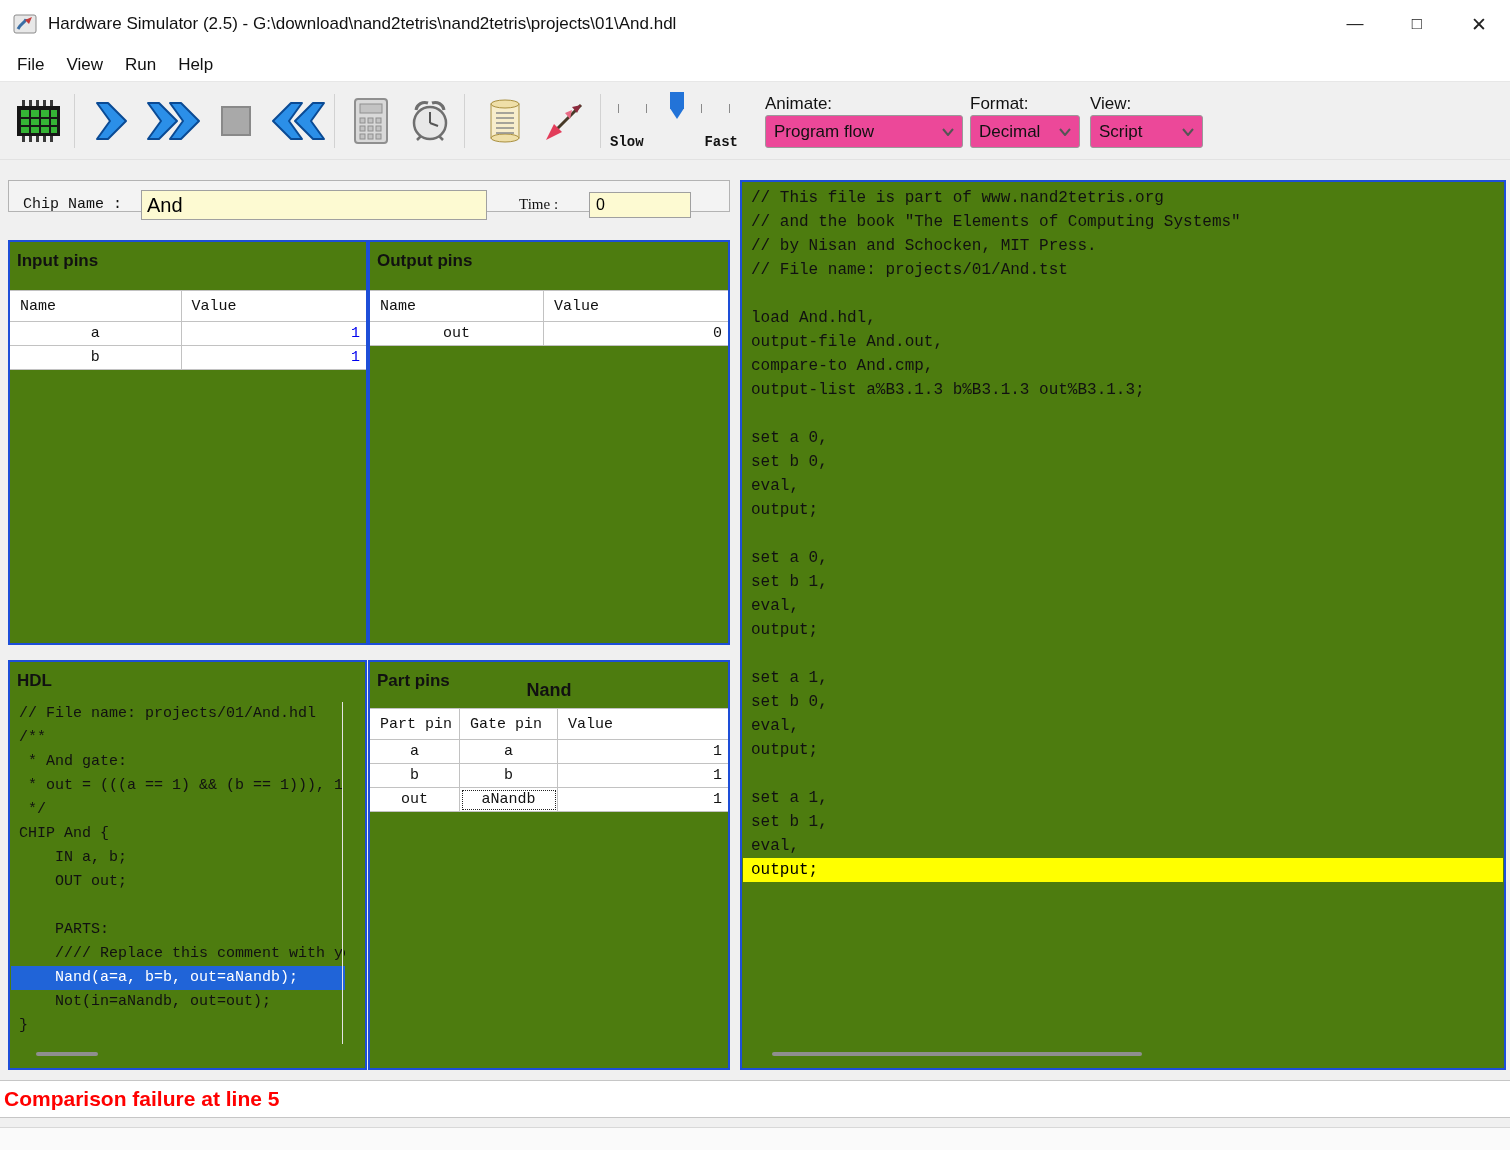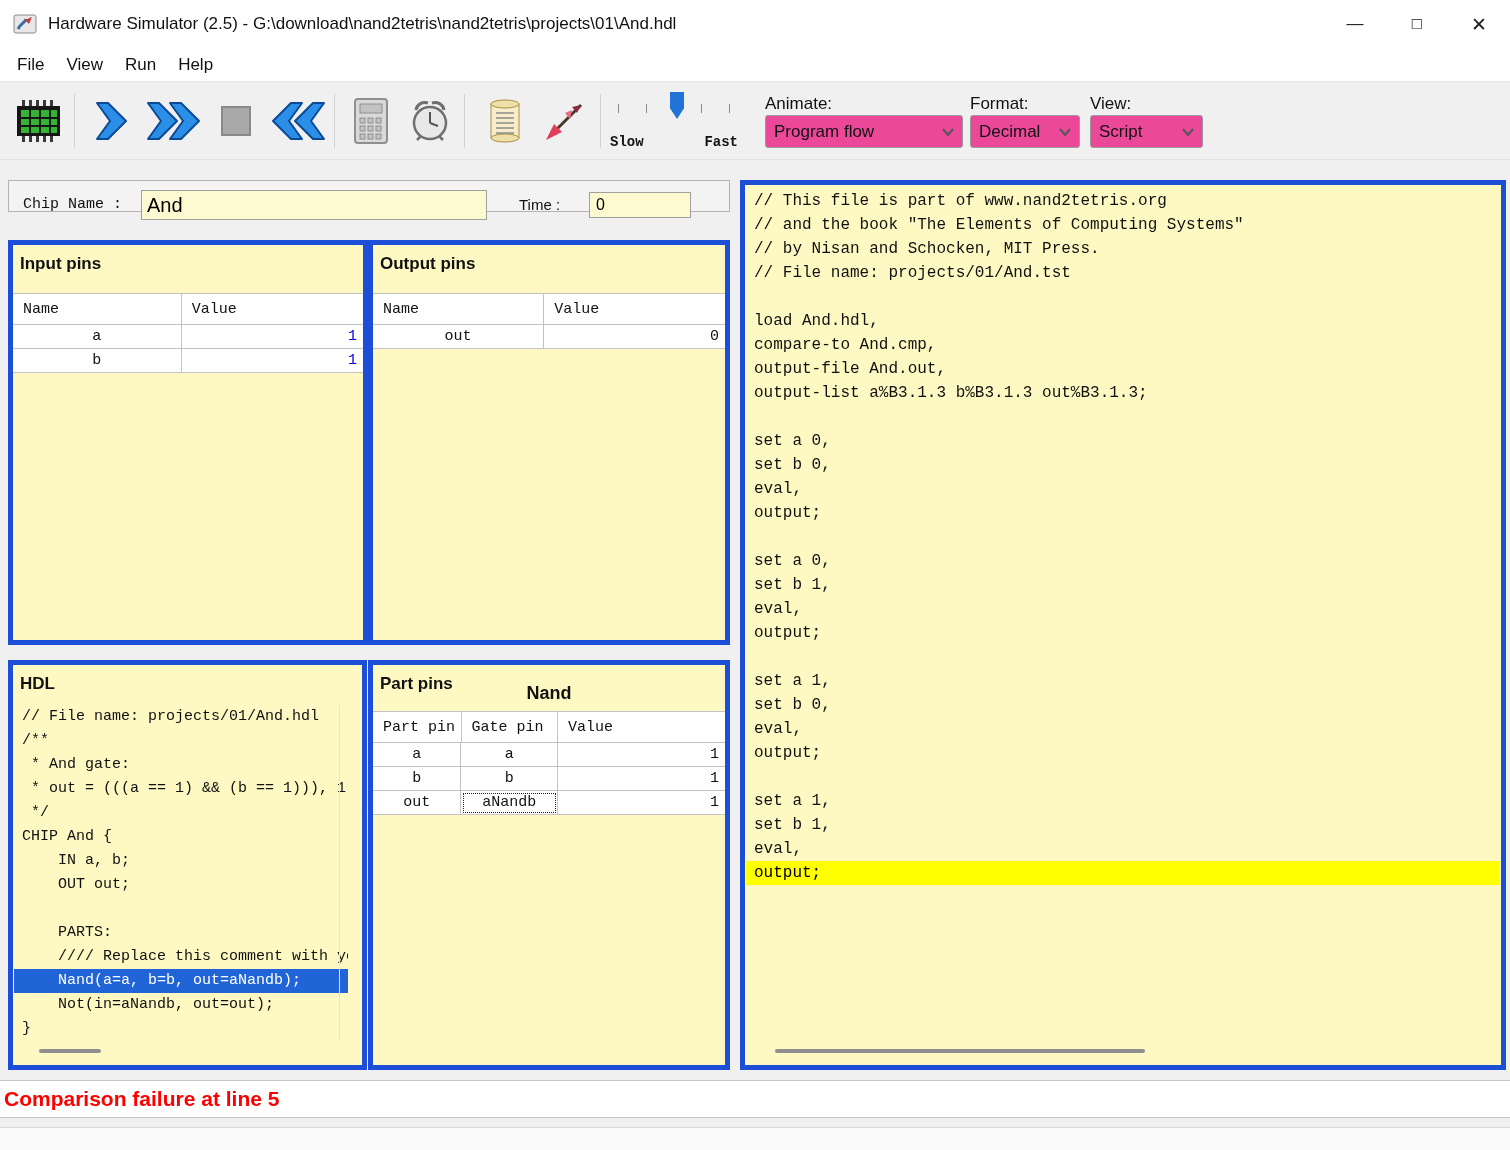--- a/index.html
+++ b/index.html
@@ -33,28 +33,28 @@
   .slider-ticks { position: absolute; left: 8px; right: 8px; top: 14px; display: flex; justify-content: space-between; }
   .slider-ticks span { width: 1px; height: 9px; background: #8a8a8a; }
   .slider-handle { position: absolute; left: 60px; top: 2px; width: 14px; height: 27px; background: #2273d8; clip-path: polygon(0 0, 100% 0, 100% 60%, 50% 100%, 0 60%); }
   .slider-labels { position: absolute; left: 0; right: 0; bottom: 2px; display: flex; justify-content: space-between; font-family: "Liberation Mono", monospace; font-weight: bold; font-size: 14px; }
 
   .combo-label { position: absolute; top: 12px; font-size: 17px; }
   .combo { position: absolute; top: 33px; height: 33px; background: #ec4899; border: 1px solid #9a9a9a; border-radius: 3px; display: flex; align-items: center; justify-content: space-between; padding: 0 8px; font-size: 17px; }
   .combo svg { flex: 0 0 auto; margin-left: 8px; }
 
   
-  .panel { position: absolute; background: #fef9c3; border: 5px solid #1d4ed8; }
+  .panel { position: absolute; background: #4d7c0f; border: 2px solid #1d4ed8; }
   .panel-title { position: absolute; left: 7px; top: 9px; font-weight: bold; font-size: 17px; }
 
   .chip-bar { position: absolute; left: 8px; top: 180px; width: 722px; height: 32px; background: #f3f3f3; border: 1px solid #b3b3b3; }
   .chip-name-label { position: absolute; left: 14px; top: 15px; font-size: 15px; font-family: "Liberation Mono", monospace; }
   .field { background: #fdfad2; border: 1px solid #a0a0a0; font-family: "Liberation Sans", sans-serif; }
   .chip-name-field { position: absolute; left: 132px; top: 9px; width: 346px; height: 30px; font-size: 20px; padding: 0 5px; }
-  .time-label { position: absolute; left: 510px; top: 15px; font-size: 15px; font-family: Liberation Sans, sans-serif; }
+  .time-label { position: absolute; left: 510px; top: 15px; font-size: 15px; font-family: Liberation Serif, serif; }
   .time-field { position: absolute; left: 580px; top: 11px; width: 102px; height: 26px; font-size: 16px; padding: 0 6px; }
 
   
   .ptable { position: absolute; left: 0; width: 100%; font-family: "Liberation Mono", monospace; font-size: 15px; }
   .trow { display: flex; height: 24px; background: #fff; }
   .thead { display: flex; height: 32px; background: #fff; border-top: 1px solid #c2c2c2; }
   .tcell { border-right: 1px solid #c2c2c2; border-bottom: 1px solid #c2c2c2; overflow: hidden; white-space: nowrap; line-height: 23px; }
   .thead .tcell { line-height: 31px; padding-left: 10px; }
   .tcell:last-child { border-right: none; }
   .c-center { text-align: center; }
@@ -367,22 +367,22 @@
 </div>
 
 <div class="panel" style="left:740px;top:180px;width:766px;height:890px;">
   <div class="script-code">
       <div class="code-line">// This file is part of www.nand2tetris.org</div>
       <div class="code-line">// and the book "The Elements of Computing Systems"</div>
       <div class="code-line">// by Nisan and Schocken, MIT Press.</div>
       <div class="code-line">// File name: projects/01/And.tst</div>
       <div class="code-line"></div>
       <div class="code-line">load And.hdl,</div>
+      <div class="code-line">output-file And.out,</div>
       <div class="code-line">compare-to And.cmp,</div>
-      <div class="code-line">output-file And.out,</div>
       <div class="code-line">output-list a%B3.1.3 b%B3.1.3 out%B3.1.3;</div>
       <div class="code-line"></div>
       <div class="code-line">set a 0,</div>
       <div class="code-line">set b 0,</div>
       <div class="code-line">eval,</div>
       <div class="code-line">output;</div>
       <div class="code-line"></div>
       <div class="code-line">set a 0,</div>
       <div class="code-line">set b 1,</div>
       <div class="code-line">eval,</div>

